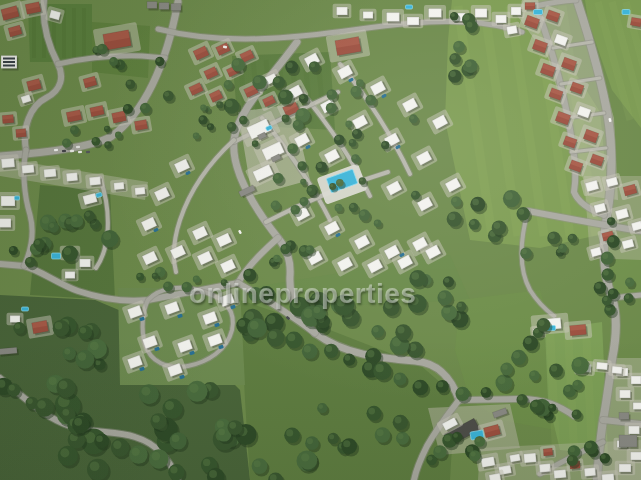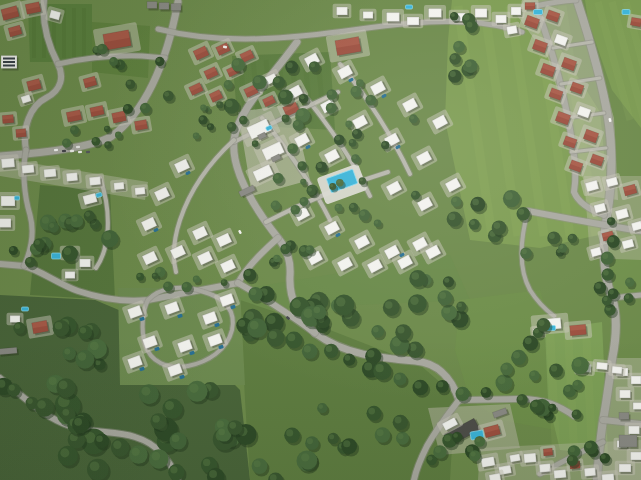--- a/index.html
+++ b/index.html
@@ -1913,13 +1913,14 @@
         <circle cx="534.4960335771242" cy="404.2810306231181" r="3.038512694835663" fill="#5a7c46" opacity="0.5"></circle>
         <circle cx="554.2359217007955" cy="410.28754438956577" r="4.000036120414734" fill="#233a1e" opacity="0.45"></circle>
         <circle cx="552.2359217007955" cy="407.78754438956577" r="4.000036120414734" fill="#2f4b28"></circle>
         <circle cx="551.0359108646711" cy="406.58753355344135" r="1.8000162541866302" fill="#5a7c46" opacity="0.5"></circle>
         <circle cx="578.5921367406845" cy="416.9700255393982" r="4.979593515396118" fill="#233a1e" opacity="0.45"></circle>
         <circle cx="576.5921367406845" cy="414.4700255393982" r="4.979593515396118" fill="#3a5730"></circle>
         <circle cx="575.0982586860657" cy="412.97614748477935" r="2.2408170819282534" fill="#5a7c46" opacity="0.5"></circle>
       </g>
     </svg>
   <div class="vignette"></div>
+  <div class="watermark">onlineproperties</div>
 </div>
 
 </body></html>

